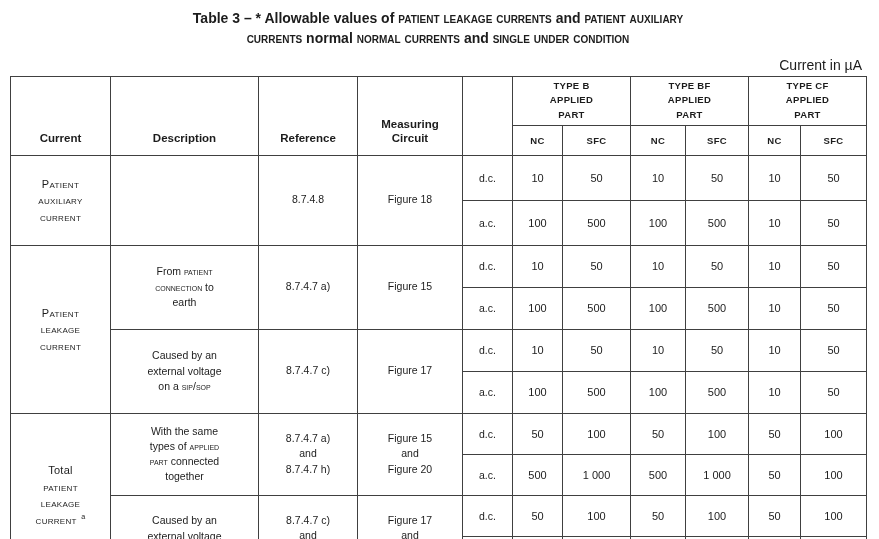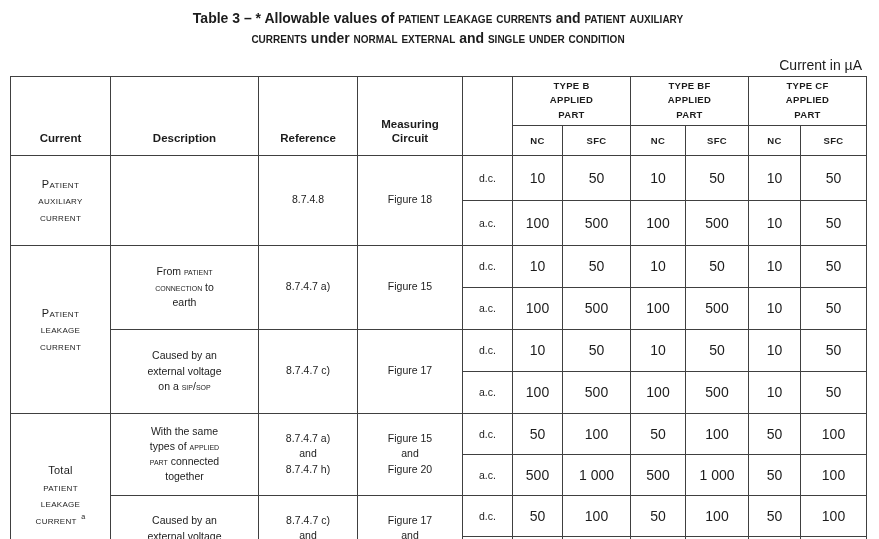--- a/index.html
+++ b/index.html
@@ -74,30 +74,30 @@
     font-size:10.5px;
     line-height:1.45;
     white-space:pre-line;
   }
   .ref, .meas {
     font-size:10.5px;
     line-height:1.5;
     white-space:pre-line;
   }
   .mode { font-size:10.5px; }
-  .num  { font-size:14px; }
+  .num  { font-size:11px; }
   sup { font-size:0.65em; margin-left:1px; }
 </style>
 </head>
 <body>
 
 <div class="page">
 
   <div class="title"><span>Table 3 – *  Allowable values of </span><span class="sc">patient leakage currents</span><span> and </span><span class="sc">patient auxiliary
-currents</span><span> under </span><span class="sc">normal external</span><span> and </span><span class="sc">single under condition</span></div>
+currents</span><span> normal </span><span class="sc">normal currents</span><span> and </span><span class="sc">single under condition</span></div>
 
   <div class="unit-note">Current in µA</div>
 
   <table>
     <colgroup>
       <col style="width:100px">
         <col style="width:148px">
         <col style="width:99px">
         <col style="width:105px">
       <col style="width:50px">

